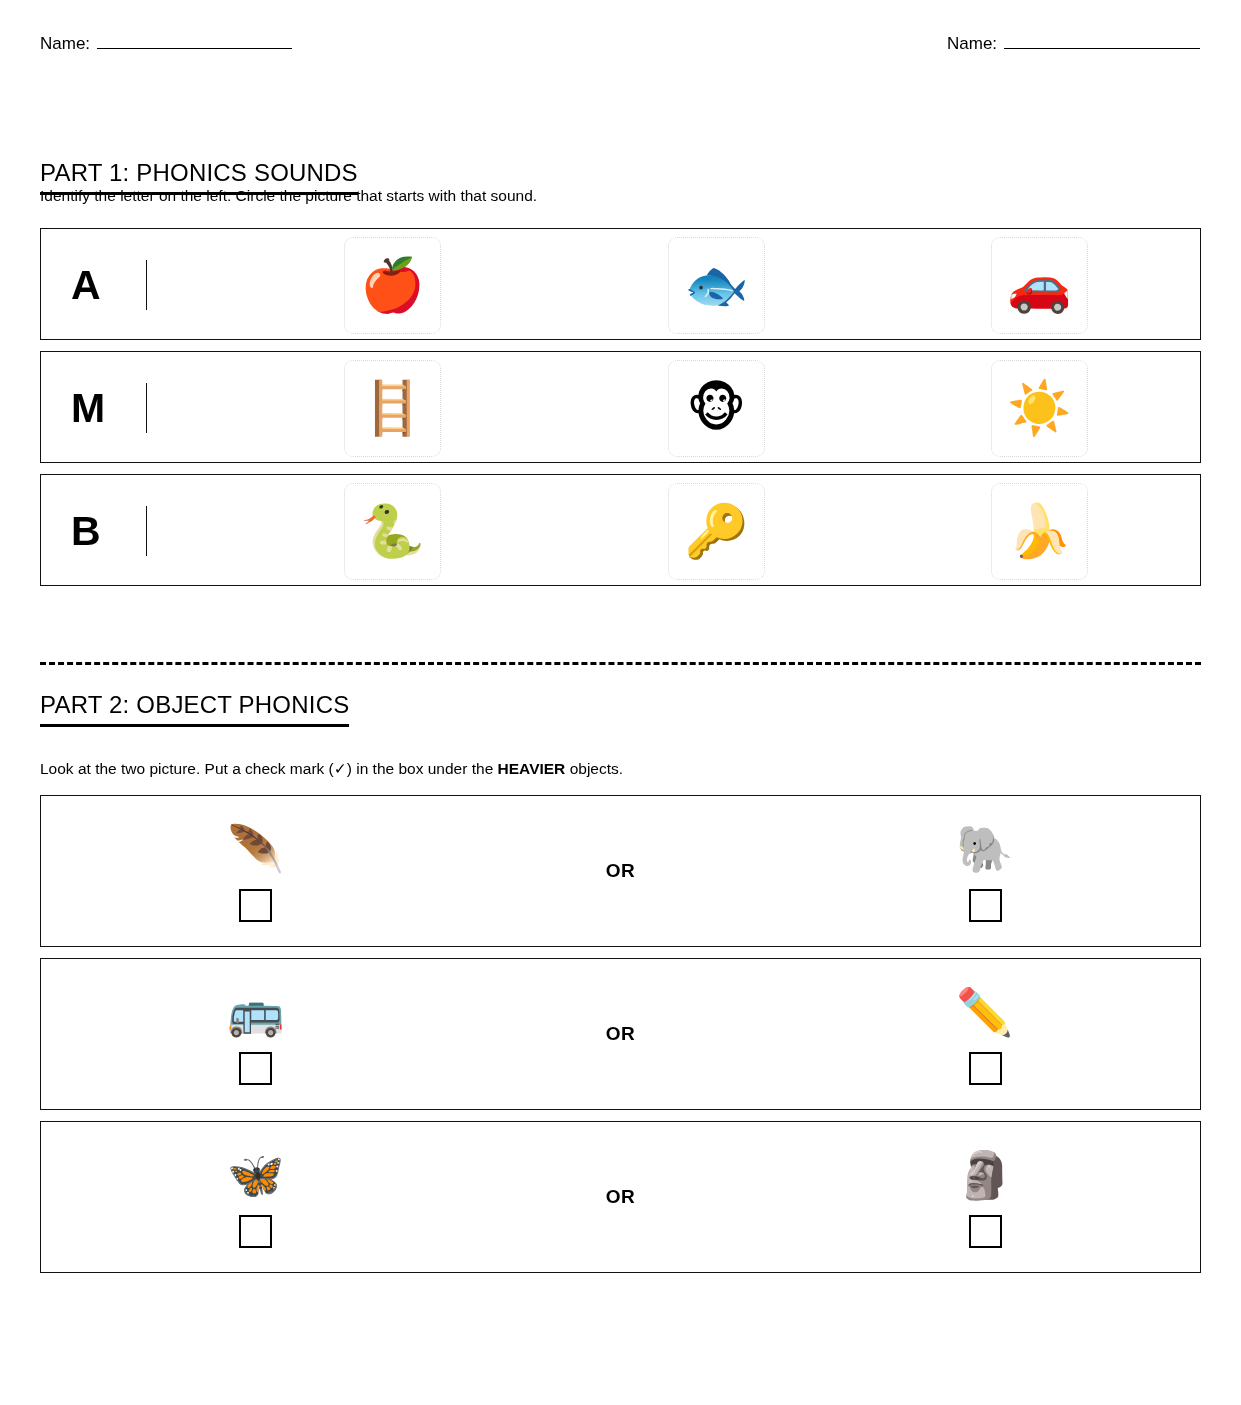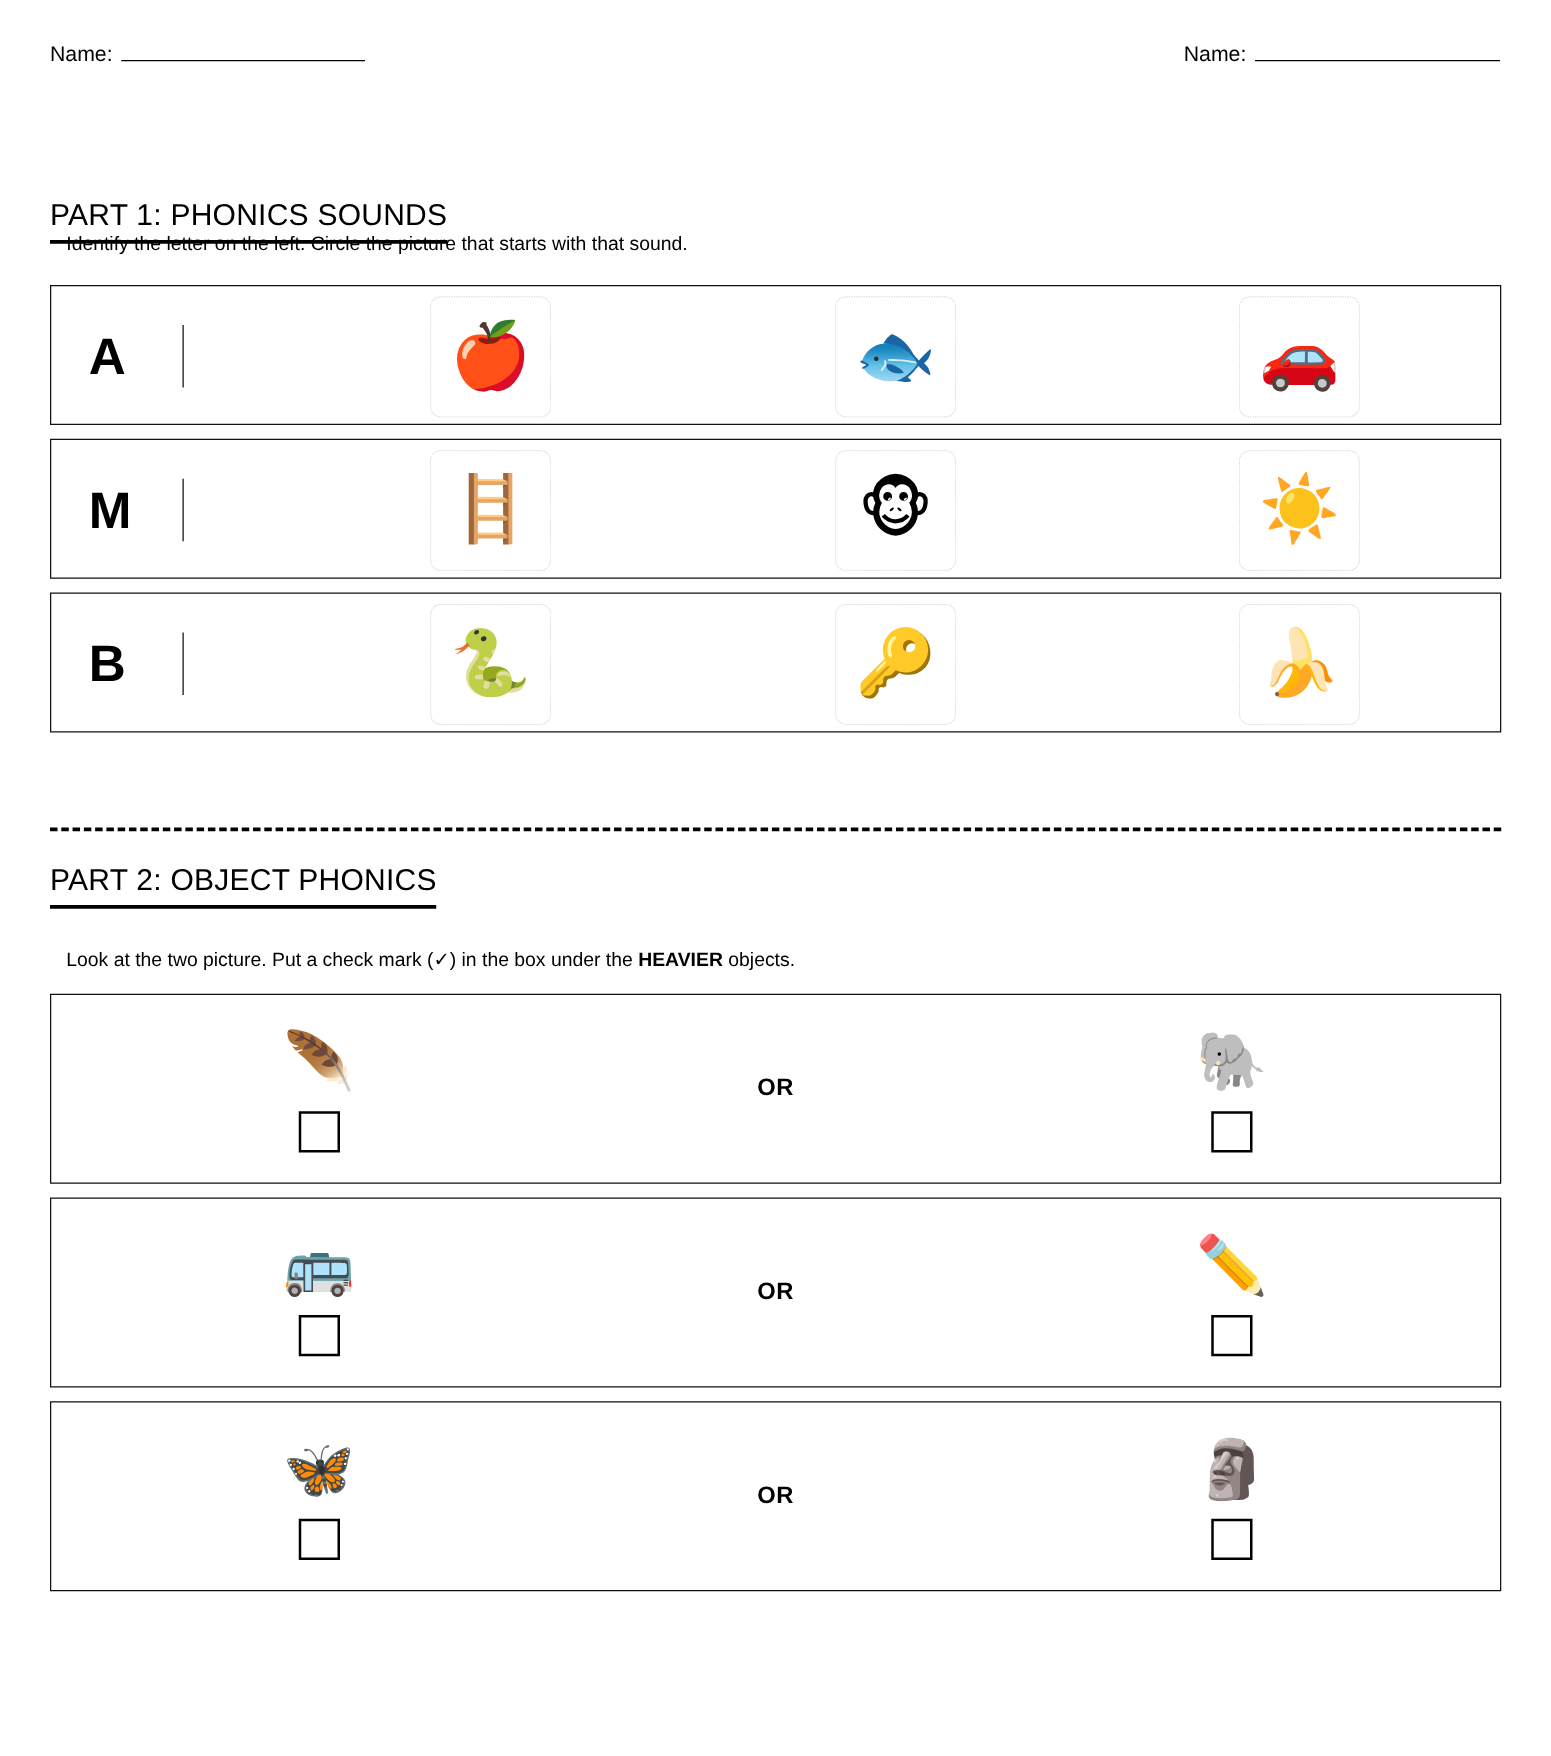--- a/index.html
+++ b/index.html
@@ -72,21 +72,20 @@
   #heading-part1 { top: 122px; margin-top: 36px; }
   #heading-part2 { top: 690px; }
 
   .section-instructions {
     position: absolute;
     left: 40px;
     font-size: 15.5px;
     line-height: 20px;
     color: #000;
     white-space: nowrap;
-    margin-left: 13px;
   }
   #instructions-part1 { top: 186px; }
   #instructions-part2 { top: 759px; }
   .section-instructions b { font-weight: bold; }
 
   
   .dashed-divider {
     position: absolute;
     left: 40px;
     top: 662px;

